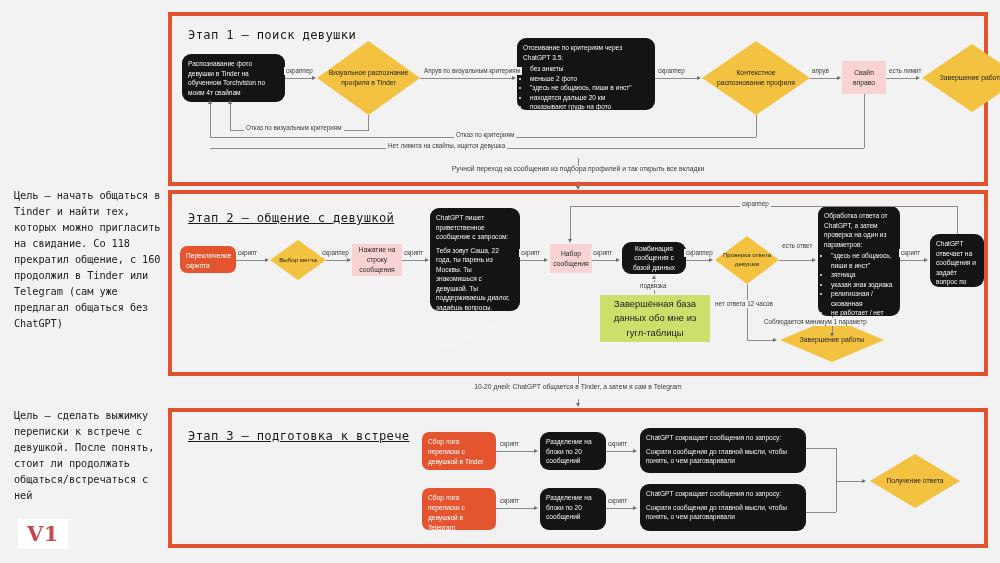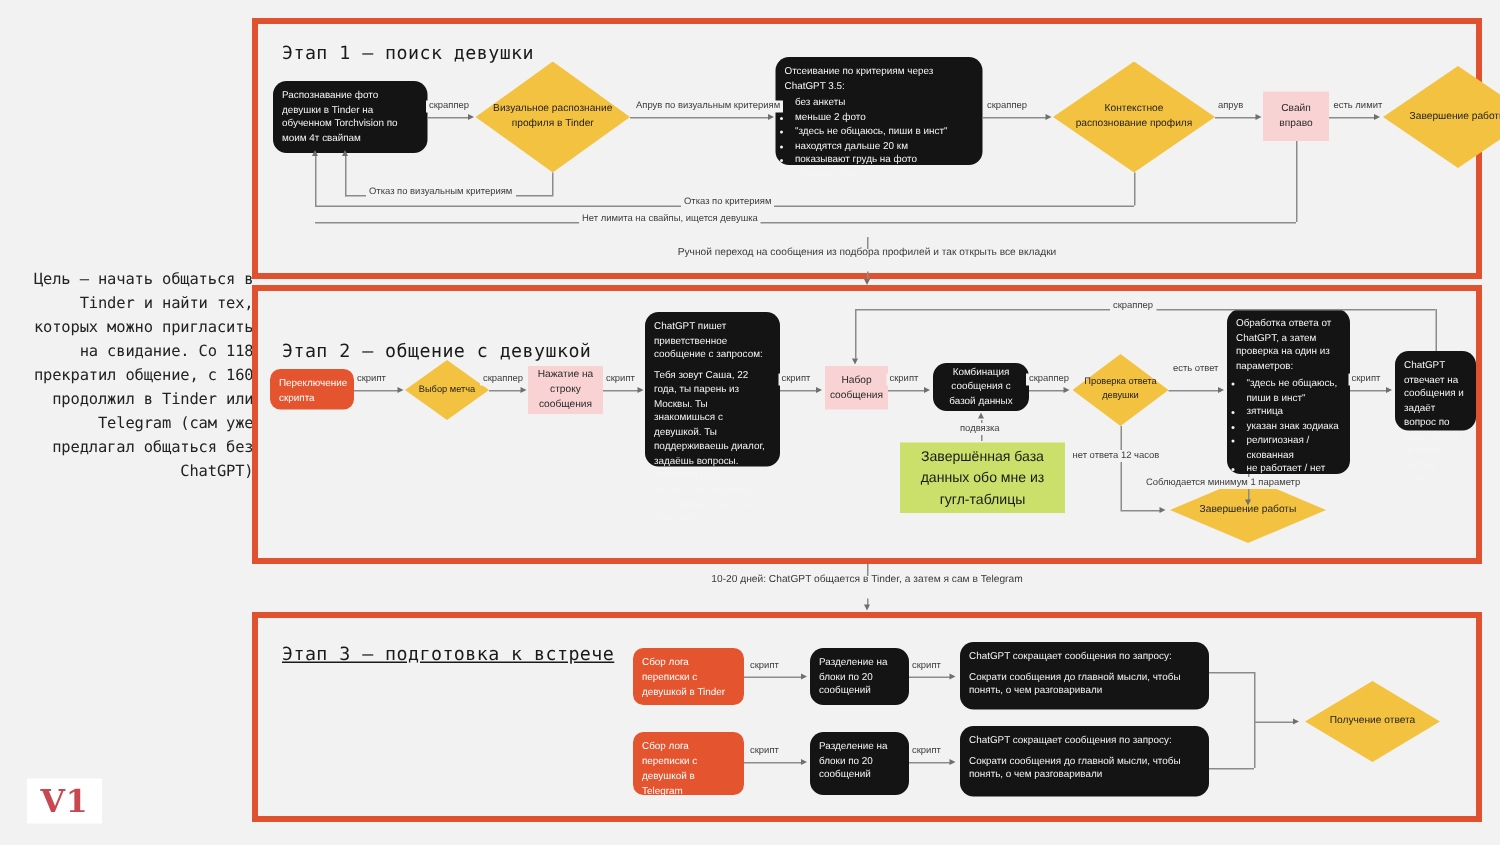--- a/index.html
+++ b/index.html
@@ -17,21 +17,21 @@
   .goal {
     position:absolute;
     width:155px;
     font-family:"DejaVu Sans Mono", monospace;
     font-size:10.3px;
     line-height:1.55;
     color:#222;
     letter-spacing:-0.1px;
   }
   #goal1 { left:14px; top:12px; }
-  #goal2 { left:14px; top:179px;text-align:right; }
+  #goal2 { left:14px; top:188px; }
   #goal3 { left:14px; top:408px; }
 
   .v1 {
     position:absolute; left:18px; top:519px;
     background:#fff;
     color:#c9474f;
     font-family:"DejaVu Serif", serif;
     font-weight:bold;
     font-size:21px;
     padding:2px 9px 3px 9px;
@@ -137,20 +137,21 @@
     line-height:1.45;
     white-space:nowrap;
   }
 </style>
 </head>
 <body>
 
 <div class="canvas">
 
   <div class="goal" id="goal2">Цель — начать общаться в Tinder и найти тех, которых можно пригласить на свидание. Со 118 прекратил общение, с 160 продолжил в Tinder или Telegram (сам уже предлагал общаться без ChatGPT)</div>
+  <div class="goal" id="goal3">Цель — сделать выжимку переписки к встрече с девушкой. После понять, стоит ли продолжать общаться/встречаться с ней</div>
   <div class="v1">V1</div>
 
   <div class="panel" id="panel1">
     <div class="panel-title" style="left:16px; top:12px;">Этап 1 – поиск девушки</div>
 
     <div class="node black" style="left:10px; top:38px; width:103px; height:48px;">
       <span>Распознавание фото девушки в Tinder на обученном Torchvision по моим 4т свайпам</span>
     </div>
 
     <div class="diamond" style="left:145px; top:25px; width:103px; height:74px;">
@@ -218,21 +219,21 @@
     <div class="h" style="left:38px; top:132px; width:654px;"></div>
     <div class="elabel" style="left:214px; top:126px;">Нет лимита на свайпы, ищется девушка</div>
   </div>
 
   <div class="v" style="left:578px; top:158px; height:8px;"></div>
   <div class="interlabel" style="left:428px; top:164px; width:300px;">Ручной переход на сообщения из подбора профилей и так открыть все вкладки</div>
   <div class="v" style="left:578px; top:181px; height:7px;"></div>
   <div class="arrowD" style="left:575.5px; top:186px;"></div>
 
   <div class="panel" id="panel2">
-    <div class="panel-title" style="left:16px; top:33px;">Этап 2 – общение с девушкой</div>
+    <div class="panel-title" style="left:16px; top:17px;text-decoration:underline;">Этап 2 – общение с девушкой</div>
 
     <div class="node orange" style="left:8px; top:52px; width:56px; height:27px;">
       <span>Переключение скрипта</span>
     </div>
 
     <div class="diamond" style="left:98px; top:46px; width:56px; height:40px;">
       <div class="dshape"></div>
       <div class="dtext" style="font-size:6.2px; padding:0 6%;">Выбор метча</div>
     </div>
 

